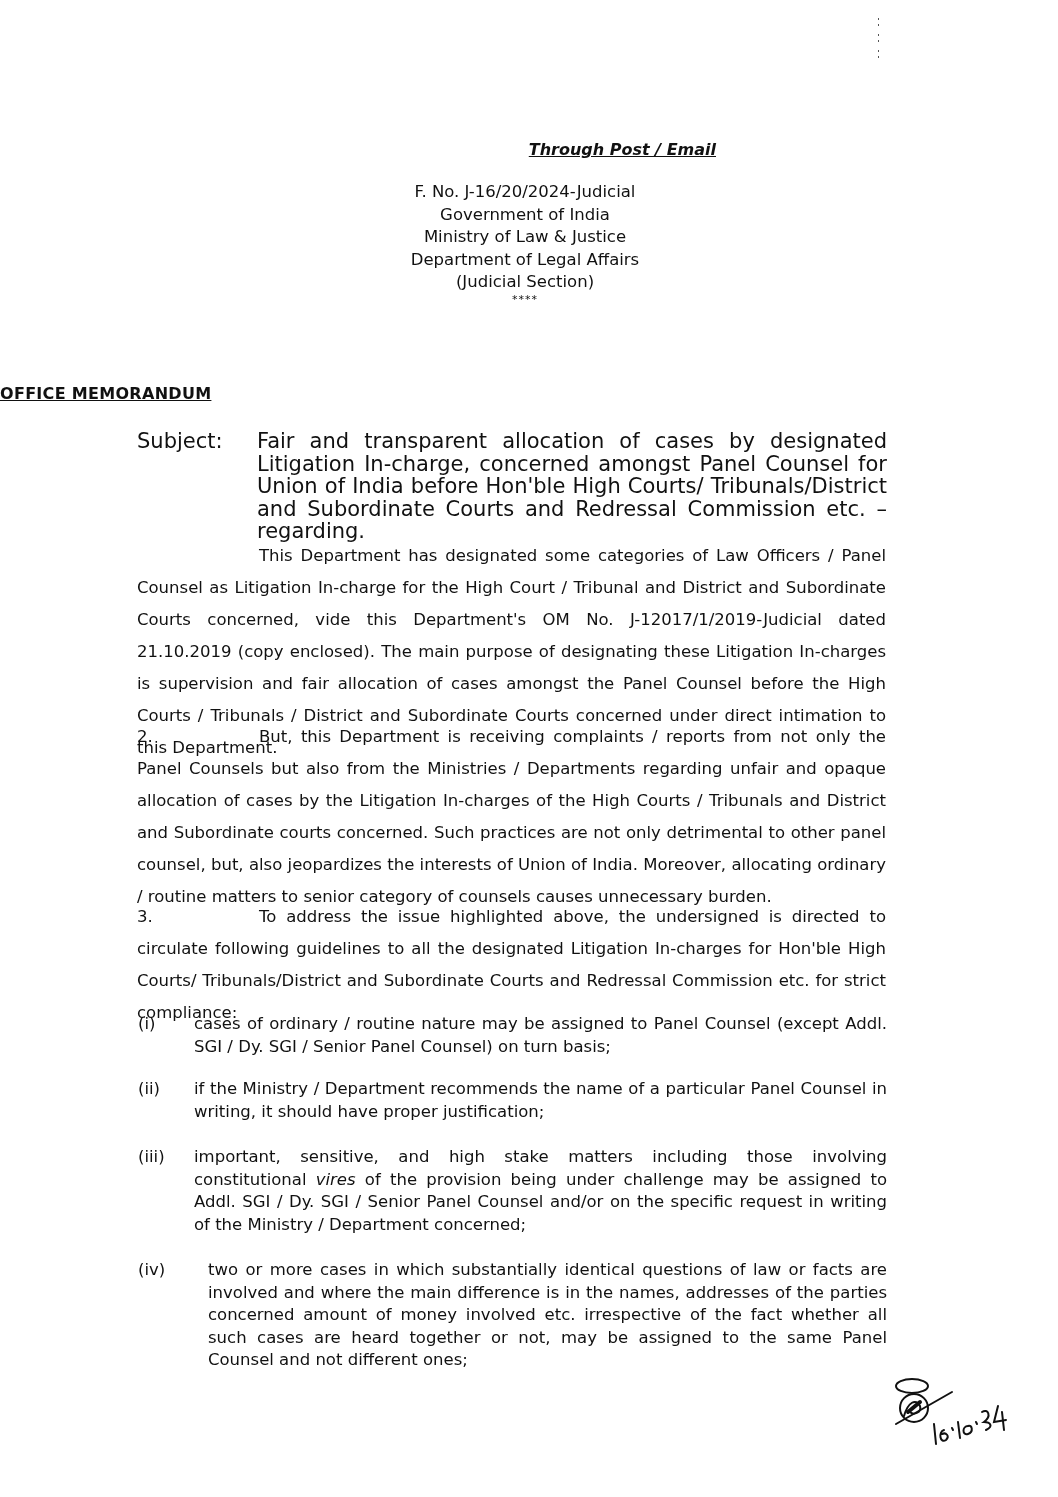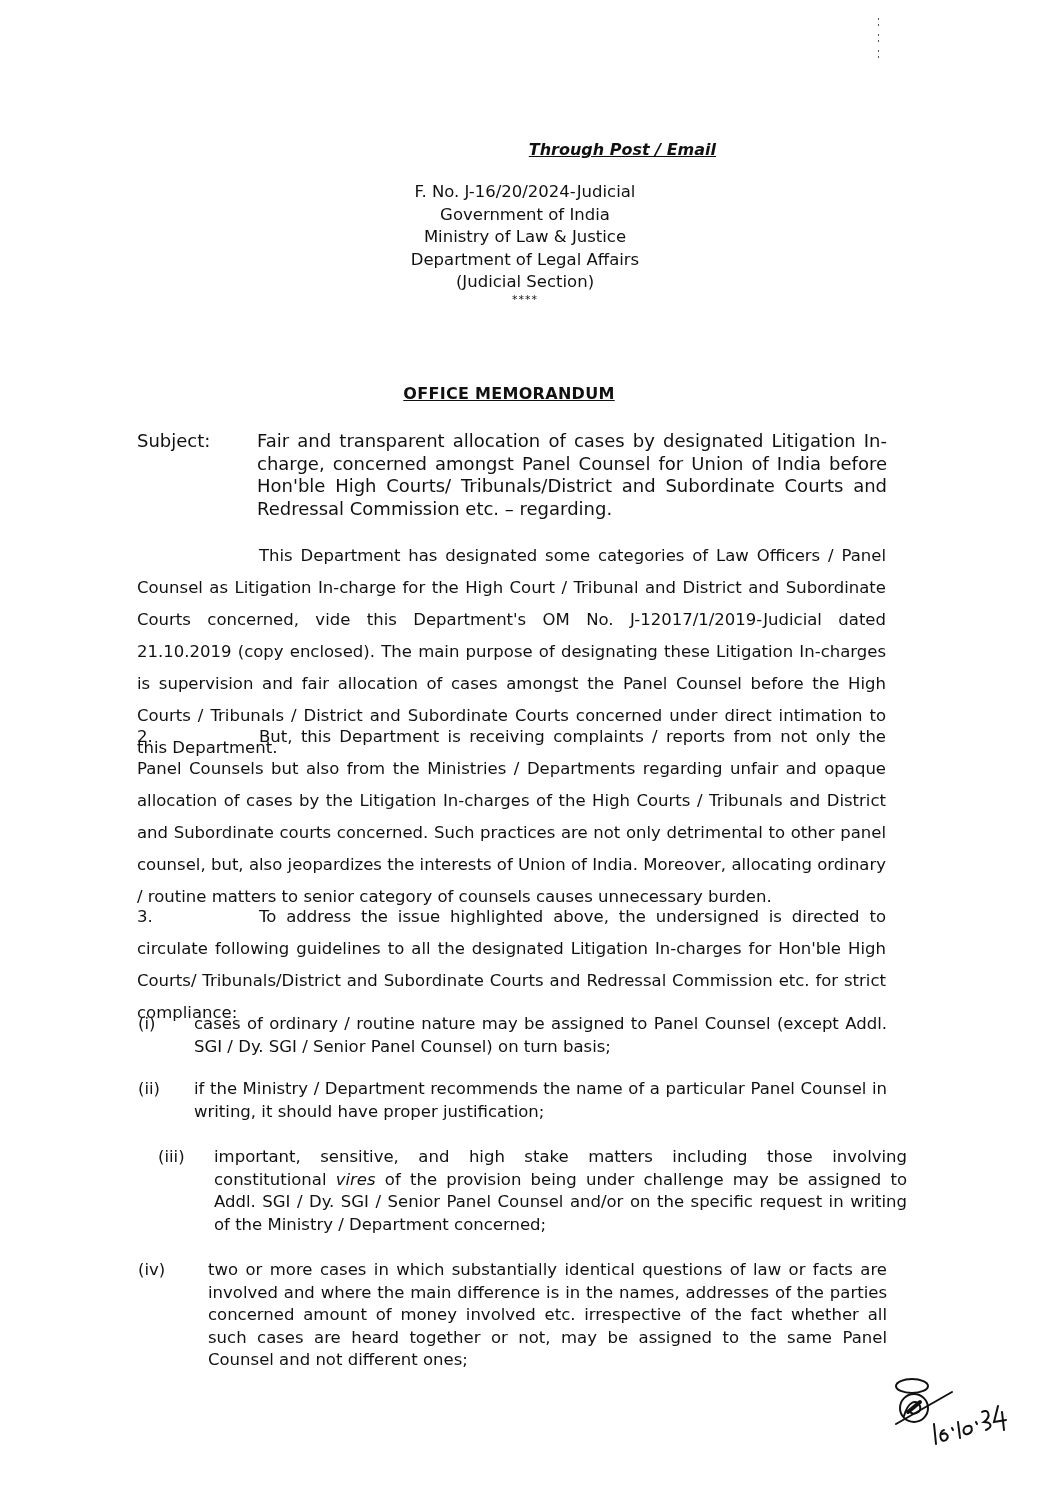--- a/index.html
+++ b/index.html
@@ -52,33 +52,32 @@
       text-align: right;
       font-size: 16.5px;
       line-height: 22.5px;
     }
     .place-date sup { font-size: 10px; }
     .om-title {
       position: absolute;
       top: 384px;
       left: 0;
       width: 1018px;
-      text-align: center;
       font-weight: bold;
       font-size: 16px;
       text-decoration: underline;
       letter-spacing: 0.3px;
     }
     .subject {
       position: absolute;
       top: 430px;
       left: 137px;
       width: 750px;
       display: flex;
-      font-size: 18px;
+      font-size: 21px;
       line-height: 22.5px;
     }
     .subject-label { width: 120px; flex: 0 0 120px; }
     .subject-text { text-align: justify; }
     .para {
       position: absolute;
       left: 137px;
       width: 749px;
       font-size: 16.5px;
       line-height: 32px;
@@ -180,21 +179,21 @@
   <div class="list-item" style="top:1013px;">
     <div class="list-marker">(i)</div>
     <div class="list-text">cases of ordinary / routine nature may be assigned to Panel Counsel (except Addl. SGI / Dy. SGI / Senior Panel Counsel) on turn basis;</div>
   </div>
 
   <div class="list-item" style="top:1078px;">
     <div class="list-marker">(ii)</div>
     <div class="list-text">if the Ministry / Department recommends the name of a particular Panel Counsel in writing, it should have proper justification;</div>
   </div>
 
-  <div class="list-item" style="top:1146px;margin-left:20px;">
+  <div class="list-item" style="top:1146px;">
     <div class="list-marker">(iii)</div>
     <div class="list-text"><span>important, sensitive, and high stake matters including those involving constitutional </span><i>vires</i><span> of the provision being under challenge may be assigned to Addl. SGI / Dy. SGI / Senior Panel Counsel and/or  on the specific request in writing of the Ministry / Department concerned;</span></div>
   </div>
 
   <div class="list-item" style="top:1259px;gap:14px;">
     <div class="list-marker">(iv)</div>
     <div class="list-text">two or more cases in which substantially identical questions of law or facts are involved and where the main difference is in the names, addresses of the parties concerned amount of money involved etc. irrespective of the fact whether all such cases are heard together or not, may be assigned to the same Panel Counsel and not different ones;</div>
   </div>
 
 

